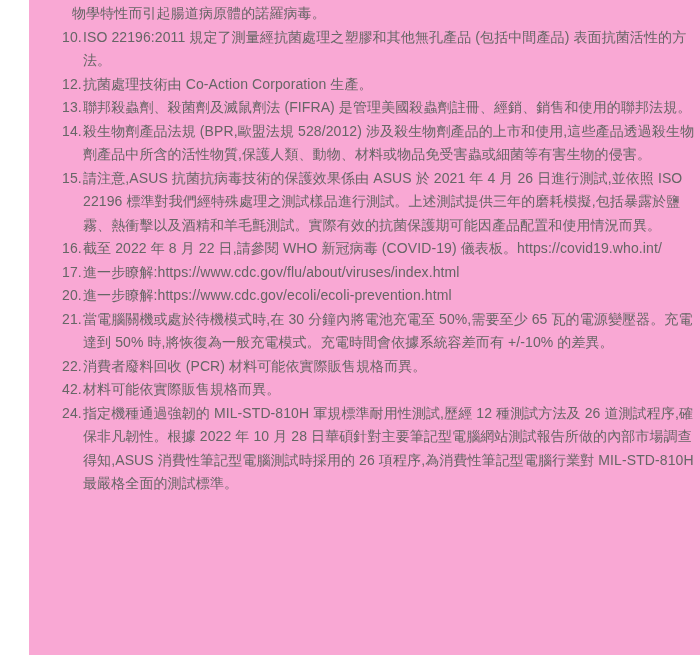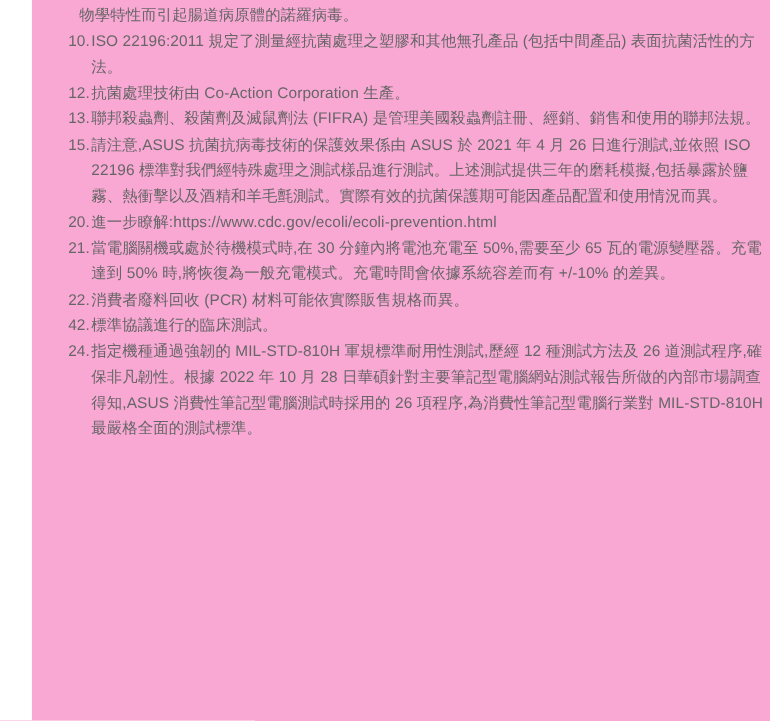--- a/index.html
+++ b/index.html
@@ -53,31 +53,34 @@
 <div class="page" id="page" style="background: #f9a8d4; color: rgb(102, 102, 102); margin-left: 29px;">
   <p class="cont-line">物學特性而引起腸道病原體的諾羅病毒。</p>
   <ol class="fn-list" id="fn-list">
   <li class="fn-item"><span class="fn-num">10.</span><span class="fn-text">ISO 22196:2011 規定了測量經抗菌處理之塑膠和其他無孔產品 (包括中間產品) 表面抗菌活性的方法。</span></li>
 
 
   <li class="fn-item"><span class="fn-num">12.</span><span class="fn-text">抗菌處理技術由 Co-Action Corporation 生產。</span></li>
 
   <li class="fn-item"><span class="fn-num">13.</span><span class="fn-text">聯邦殺蟲劑、殺菌劑及滅鼠劑法 (FIFRA) 是管理美國殺蟲劑註冊、經銷、銷售和使用的聯邦法規。</span></li>
 
+  <li class="fn-item"><span class="fn-num">14.</span><span class="fn-text">殺生物劑產品法規 (BPR,歐盟法規 528/2012) 涉及殺生物劑產品的上市和使用,這些產品透過殺生物劑產品中所含的活性物質,保護人類、動物、材料或物品免受害蟲或細菌等有害生物的侵害。</span></li>
 
   <li class="fn-item"><span class="fn-num">15.</span><span class="fn-text">請注意,ASUS 抗菌抗病毒技術的保護效果係由 ASUS 於 2021 年 4 月 26 日進行測試,並依照 ISO 22196 標準對我們經特殊處理之測試樣品進行測試。上述測試提供三年的磨耗模擬,包括暴露於鹽霧、熱衝擊以及酒精和羊毛氈測試。實際有效的抗菌保護期可能因產品配置和使用情況而異。</span></li>
 
+  <li class="fn-item"><span class="fn-num">16.</span><span class="fn-text">截至 2022 年 8 月 22 日,請參閱 WHO 新冠病毒 (COVID-19) 儀表板。https://covid19.who.int/</span></li>
 
+  <li class="fn-item"><span class="fn-num">17.</span><span class="fn-text">進一步瞭解:https://www.cdc.gov/flu/about/viruses/index.html</span></li>
 
   <li class="fn-item"><span class="fn-num">20.</span><span class="fn-text">進一步瞭解:https://www.cdc.gov/ecoli/ecoli-prevention.html</span></li>
 
 
 
   <li class="fn-item"><span class="fn-num">21.</span><span class="fn-text">當電腦關機或處於待機模式時,在 30 分鐘內將電池充電至 50%,需要至少 65 瓦的電源變壓器。充電達到 50% 時,將恢復為一般充電模式。充電時間會依據系統容差而有 +/-10% 的差異。</span></li>
 
   <li class="fn-item"><span class="fn-num">22.</span><span class="fn-text">消費者廢料回收 (PCR) 材料可能依實際販售規格而異。</span></li>
 
-  <li class="fn-item"><span class="fn-num">42.</span><span class="fn-text">標準協議進行的臨床測試。</span></li>
+  <li class="fn-item"><span class="fn-num">42.</span><span class="fn-text">材料可能依實際販售規格而異。</span></li>
 
   <li class="fn-item"><span class="fn-num">24.</span><span class="fn-text">指定機種通過強韌的 MIL-STD-810H 軍規標準耐用性測試,歷經 12 種測試方法及 26 道測試程序,確保非凡韌性。根據 2022 年 10 月 28 日華碩針對主要筆記型電腦網站測試報告所做的內部市場調查得知,ASUS 消費性筆記型電腦測試時採用的 26 項程序,為消費性筆記型電腦行業對 MIL-STD-810H 最嚴格全面的測試標準。</span></li>
 
 </ol>
 </div>
 
 </body></html>

